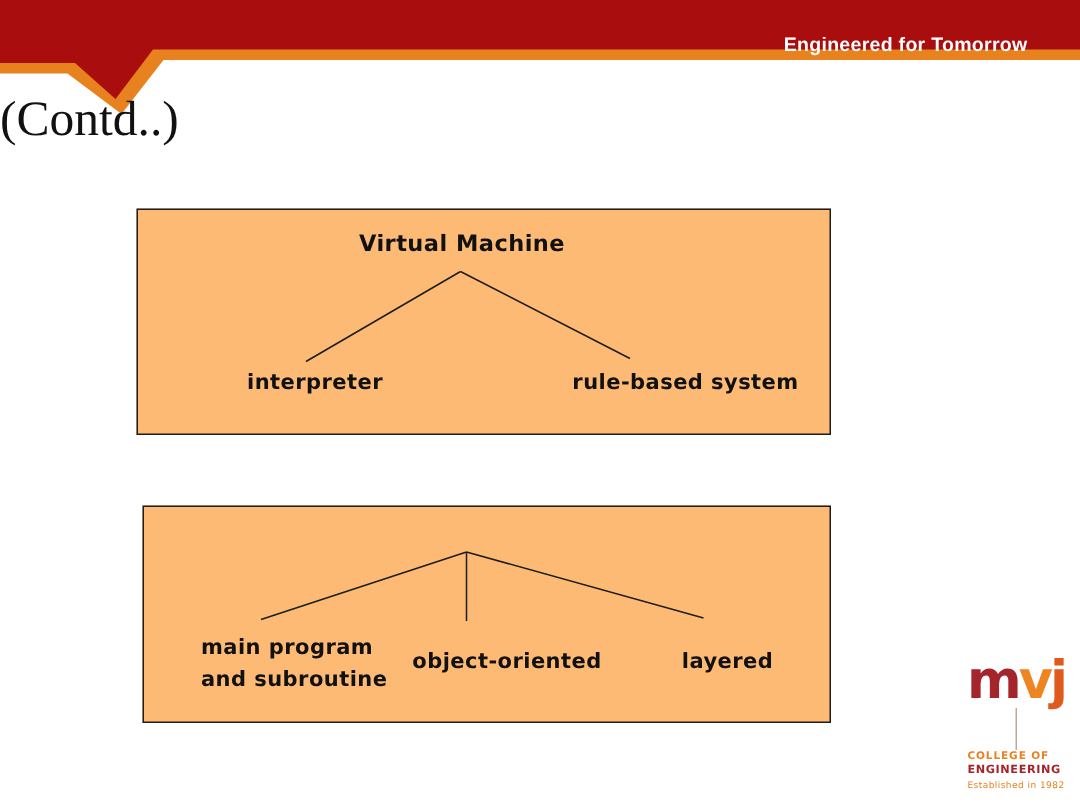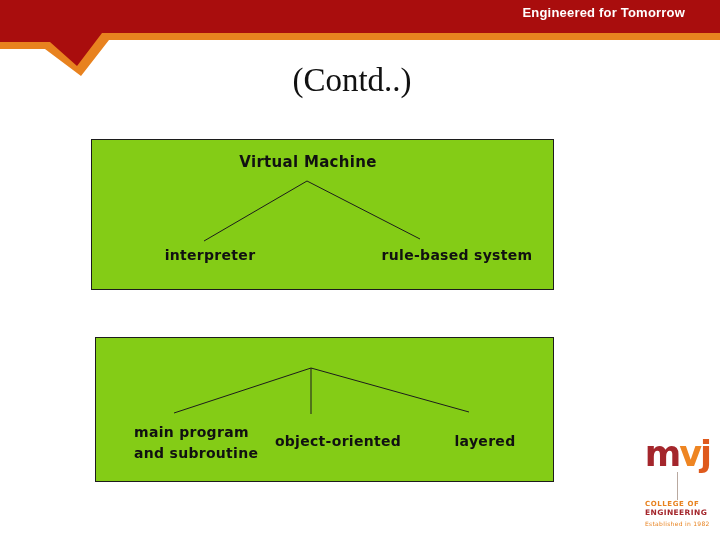--- a/index.html
+++ b/index.html
@@ -8,38 +8,38 @@
     width: 720px; height: 540px;
     background: #ffffff;
     overflow: hidden;
     font-family: "DejaVu Sans", "Liberation Sans", sans-serif;
   }
   
   .banner { position: absolute; top: 0; left: 0; width: 720px; height: 80px; display: block; }
   .banner .orange { fill: #e8821f; }
   .banner .red    { fill: #a90d0d; }
   .tagline {
-    position: absolute; top: 5px; right: 35px;
+    position: absolute; top: 22px; right: 35px;
     color: #ffffff;
     font-family: "Liberation Sans", sans-serif;
     font-size: 13px; font-weight: 600; letter-spacing: 0.2px;
   }
   
   .title {
     position: absolute; top: 62px; left: 0; width: 704px;
-    margin: 0; text-align: center;
+    margin: 0; text-align: left;
     font-family: "Liberation Serif", "DejaVu Serif", serif;
     font-weight: 400;
     font-size: 33px; color: #111111;
   }
   
   .box {
     position: absolute;
     border: 1px solid #1c1c1c;
-    background: #84cc16;
+    background: #fdba74;
   }
   .box1 { left: 91px; top: 139px; width: 461px; height: 149px; }
   .box2 { left: 95px; top: 337px; width: 457px; height: 143px; }
   .lines { position: absolute; left: 0; top: 0; width: 100%; height: 100%; }
   .lines line { stroke: #1c1c1c; stroke-width: 1; }
   .node {
     position: absolute;
     color: #111111;
     font-size: 14px; font-weight: bold; letter-spacing: 0.3px;
     white-space: nowrap;

